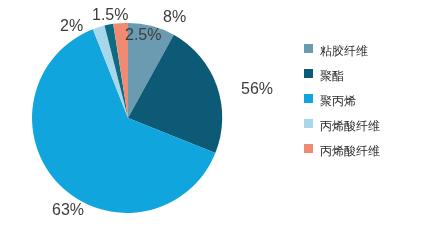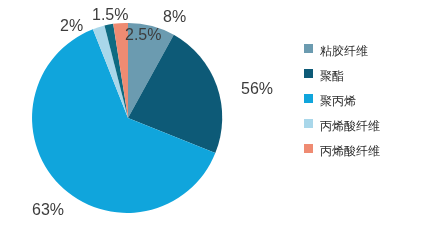--- a/index.html
+++ b/index.html
@@ -86,21 +86,21 @@
 
       <g>
         <path d="M 128 118 L 113.2 23.8 A 95 95 0 0 1 128 23 Z" fill="#ef8b72"></path>
       </g>
     </svg>
 
     <div class="data-label" style="left:163px; top:8px;">8%</div>
 
     <div class="data-label" style="left:241px; top:80px;">56%</div>
 
-    <div class="data-label" style="left:32px; top:201px;">63%</div>
+    <div class="data-label" style="left:52px; top:201px;">63%</div>
 
     <div class="data-label" style="left:60px; top:17px;">2%</div>
 
     <div class="data-label" style="left:92px; top:6px;">1.5%</div>
 
     <div class="data-label" style="left:125px; top:26px;">2.5%</div>
   </div>
 
   <div class="legend">
 

